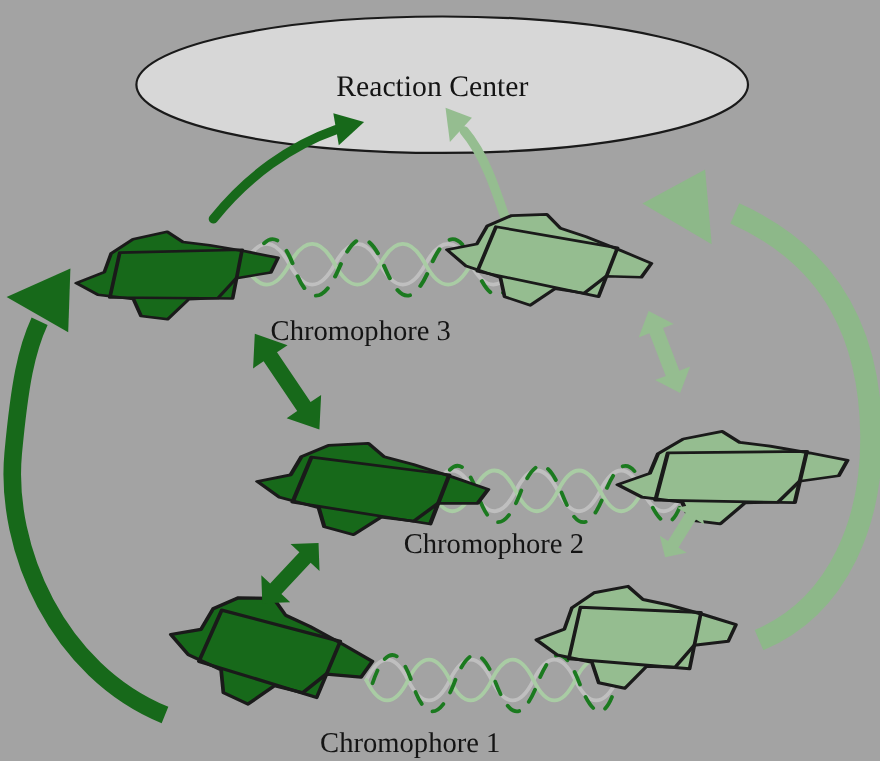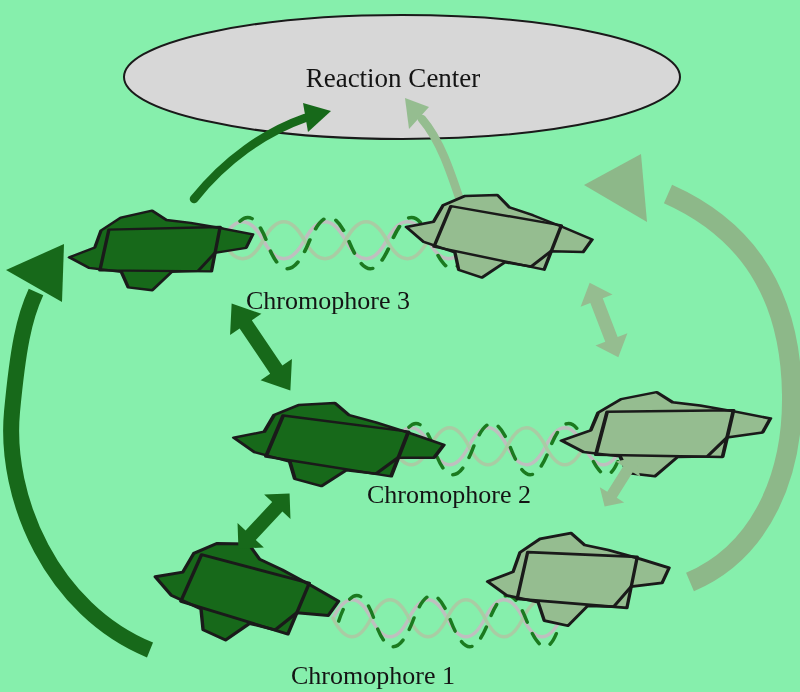--- a/index.html
+++ b/index.html
@@ -5,21 +5,21 @@
   html, body {
     margin: 0;
     padding: 0;
     background: #ffffff;
     font-family: "Liberation Serif", "DejaVu Serif", serif;
   }
   .canvas {
     position: relative;
     width: 800px;
     height: 692px;
-    background: #86efac;
+    background: #a3a3a3;
     overflow: hidden;
   }
   svg { display: block; }
 
   .rc-ellipse { fill: var(--reaction-center-fill); stroke: var(--outline-black); stroke-width: 2; }
   .label { fill: var(--text); font-family: "Liberation Serif", "DejaVu Serif", serif; }
   .rc-label { font-size: 27px; }
   .chromo-label { font-size: 26px; }
 
   .mol-dark  { color: var(--dark-green); }

